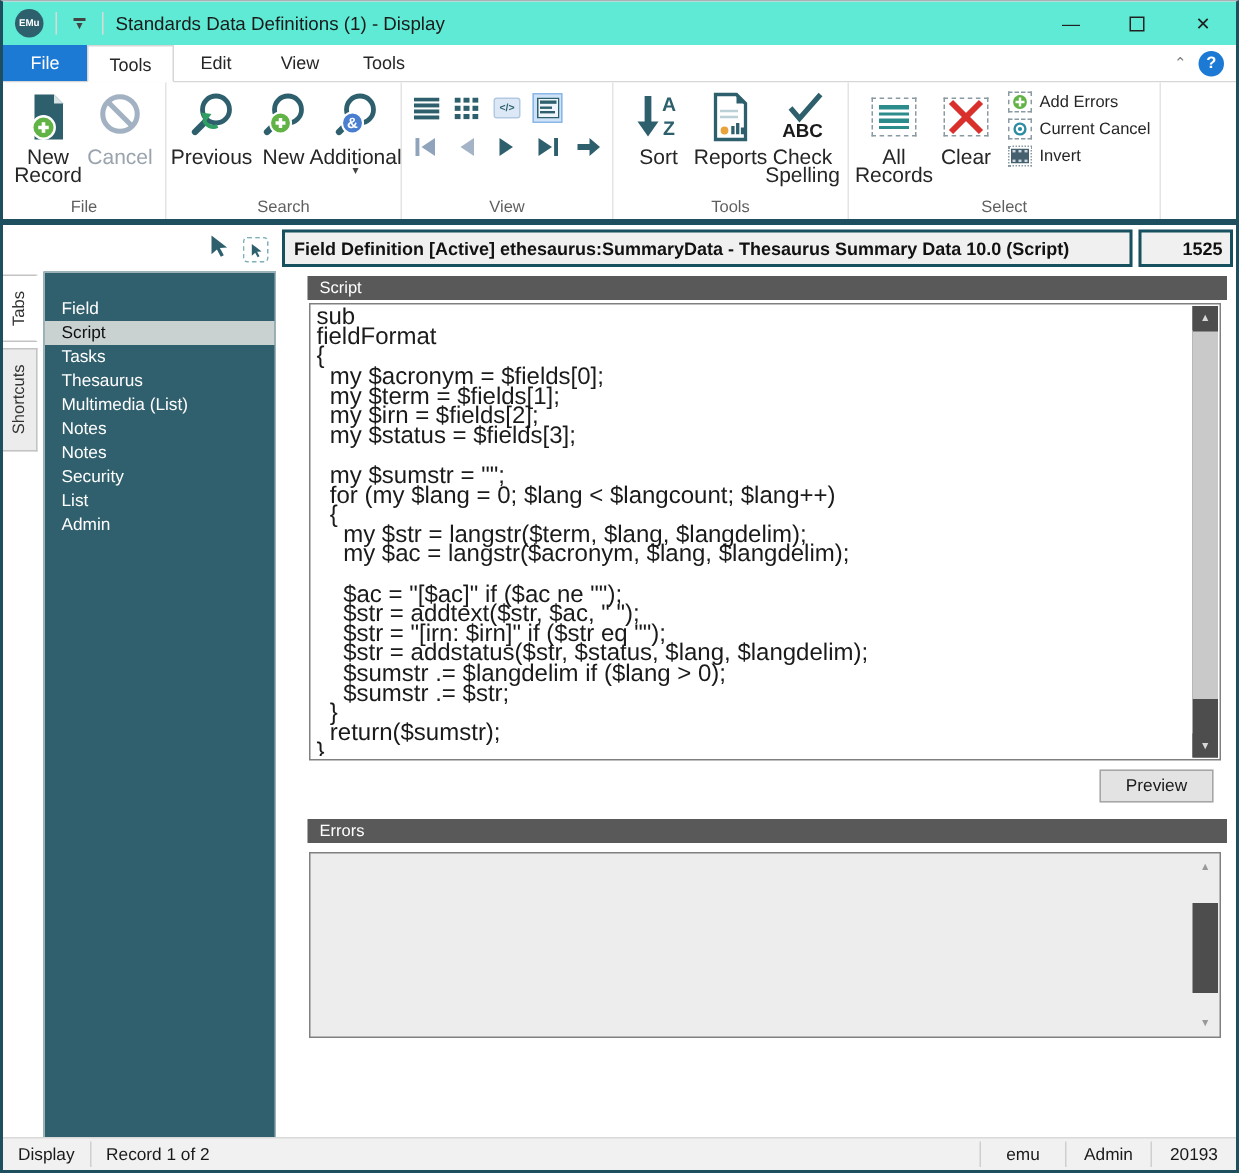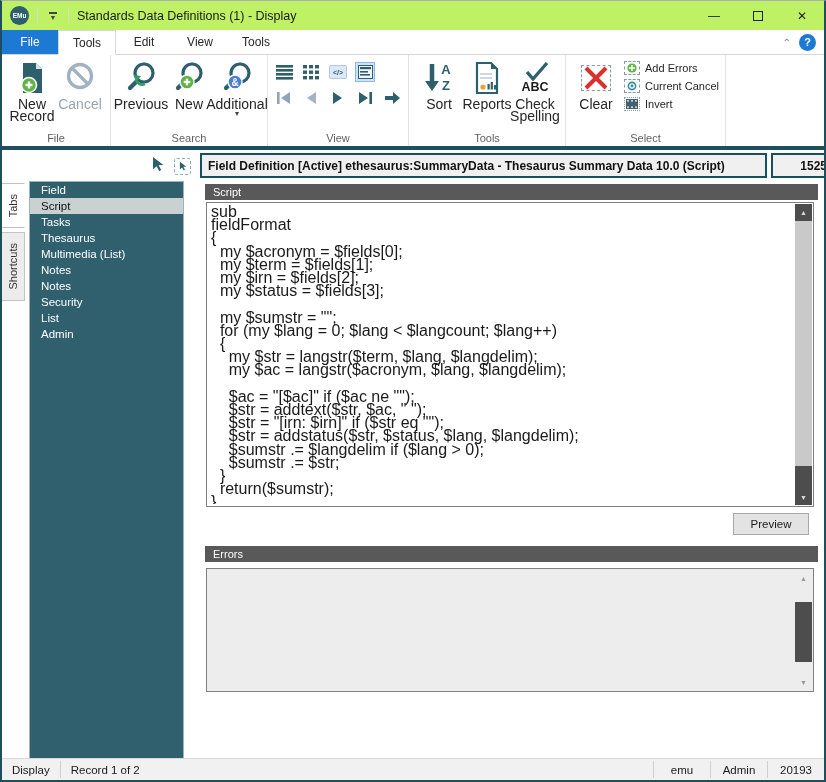--- a/index.html
+++ b/index.html
@@ -2,21 +2,21 @@
 <html><head>
 <meta charset="utf-8">
 <style>
   * { margin:0; padding:0; box-sizing:border-box; font-family:"Liberation Sans", sans-serif; }
   html,body { background:#cfd4d8; }
   .window{
     position:relative; width:826px; height:782px; background:#fff;
     border:2px solid #1d4f5e; border-top:1px solid #a9b0b6; overflow:hidden;
   }
   
-  .titlebar{ position:absolute; top:0; left:0; right:0; height:29px; background:#bef264; display:flex; align-items:center;text-align:center; }
+  .titlebar{ position:absolute; top:0; left:0; right:0; height:29px; background:#5eead4; display:flex; align-items:center;text-align:center; }
   .emu-logo{ width:19px; height:19px; border-radius:50%; background:#2d5f6d; color:#fff; font-size:6.5px;
     display:flex; align-items:center; justify-content:center; margin-left:8px; font-weight:bold; }
   .tb-sep{ width:1px; height:15px; background:#d9d9d9; margin:0 8px; }
   .qat-drop{ display:flex; flex-direction:column; align-items:center; width:14px; cursor:default; }
   .qat-drop .bar{ width:8px; border-top:2px solid #444; margin-bottom:1px; }
   .qat-drop .chev{ font-size:7px; color:#444; line-height:5px; }
   .title-text{ font-size:12.5px; color:#1a1a1a; }
   .win-controls{ margin-left:auto; display:flex; height:100%; }
   .win-btn{ width:44px; height:100%; display:flex; align-items:center; justify-content:center; font-size:12px; color:#222; }
   .maxbox{ width:10px; height:10px; border:1px solid #222; }
@@ -48,35 +48,35 @@
   
   .sel-small{ display:flex; flex-direction:column; gap:4px; padding-top:4px; margin-left:4px; }
   .sel-row{ display:flex; align-items:center; gap:5px; font-size:11px; color:#262626; }
   .dashbox{ border:1px dashed #8a9aa2; display:flex; align-items:center; justify-content:center; }
   .dash16{ width:16px; height:14px; }
   .dash28{ width:30px; height:26px; flex-direction:column; gap:2px; }
   .tealbar-line{ width:20px; height:2.5px; background:#2c8c8c; }
   
   .tealbar{ position:absolute; top:145px; left:0; right:0; height:4px; background:#1d4f5e; }
   
-  .headerrow{ position:absolute; top:149px; left:12px; right:0; height:31px; background:#fff; }
+  .headerrow{ position:absolute; top:149px; left:0; right:0; height:31px; background:#fff; }
   .hdr-icons{ position:absolute; left:136px; top:6px; display:flex; gap:8px; align-items:center; }
   .selptr{ width:17px; height:17px; border:1.5px dashed #7fb0ba; border-radius:3px; display:flex; align-items:center; justify-content:center; }
   .hdr-box{ position:absolute; top:3px; height:25px; border:2px solid #17505e; background:#f0f0f0;
     display:flex; align-items:center; font-weight:bold; font-size:12px; color:#111; }
   .hdr-title{ left:186px; width:567px; padding-left:6px; white-space:nowrap; overflow:hidden; }
   .hdr-num{ left:757px; width:63px; justify-content:flex-end; padding-right:5px;padding-left:24px; }
   
   .main{ position:absolute; top:180px; left:0; right:0; bottom:22px; background:#fff; }
   .vtabs{ position:absolute; left:0; top:2px; display:flex; flex-direction:column; gap:4px; }
   .vtab{ width:23px; display:flex; align-items:center; justify-content:center; border:1px solid #c3c3c3; border-left:none;
     background:#ececec; padding:10px 0; }
   .vtab.active{ background:#fff; border-right:1px solid #fff; }
   .vtab span{ writing-mode:vertical-rl; transform:rotate(180deg); font-size:11px; color:#333; }
-  .sidebar{ position:absolute; left:27px; top:0; width:155px; height:578px; background:#305f6d; border:1px solid #9db3ba; padding-top:0; }
+  .sidebar{ position:absolute; left:27px; top:0; width:155px; height:578px; background:#305f6d; border:1px solid #9db3ba; padding-top:16px; }
   .sb-item{ height:16px; line-height:16px; padding-left:11px; font-size:11.5px; color:#fff; white-space:nowrap; }
   .sb-item.selected{ background:#c9d1d1; color:#111; }
   .panel-hdr{ position:absolute; left:203px; width:613px; height:16px; background:#595959; color:#fff;
     font-size:11px; line-height:16px; padding-left:8px; }
   .script-hdr{ top:3px; }
   .errors-hdr{ top:365px; }
   .script-box{ position:absolute; left:204px; top:21px; width:608px; height:305px; background:#fff; border:1px solid #808080; }
   .code{ position:absolute; left:4px; top:2px; right:20px; bottom:2px; overflow:hidden;
     font-family:"Liberation Sans", sans-serif; font-size:16px; line-height:13.2px; color:#1a1a1a; white-space:pre; }
   .sbar{ position:absolute; right:1px; top:1px; bottom:1px; width:17px; }
@@ -307,20 +307,31 @@
           </svg>
         </div>
         <div class="lb">Check Spelling</div>
       </div>
       <div class="rlabel">Tools</div>
     </div>
 
     <div class="rgroup">
       <div class="bigbtn">
         <div class="ic">
+          <div class="dashbox dash28">
+            <div class="tealbar-line"></div>
+              <div class="tealbar-line"></div>
+              <div class="tealbar-line"></div>
+              <div class="tealbar-line"></div>
+          </div>
+        </div>
+        <div class="lb">All Records</div>
+      </div>
+      <div class="bigbtn">
+        <div class="ic">
           <div class="dashbox dash28" style="position:relative;">
             <svg width="28" height="24" viewBox="0 0 28 24" style="position:absolute;">
               <line x1="4" y1="2" x2="24" y2="22" stroke="#d9302c" stroke-width="4"></line>
               <line x1="24" y1="2" x2="4" y2="22" stroke="#d9302c" stroke-width="4"></line>
             </svg>
           </div>
         </div>
         <div class="lb">Clear</div>
       </div>
       <div class="sel-small">

